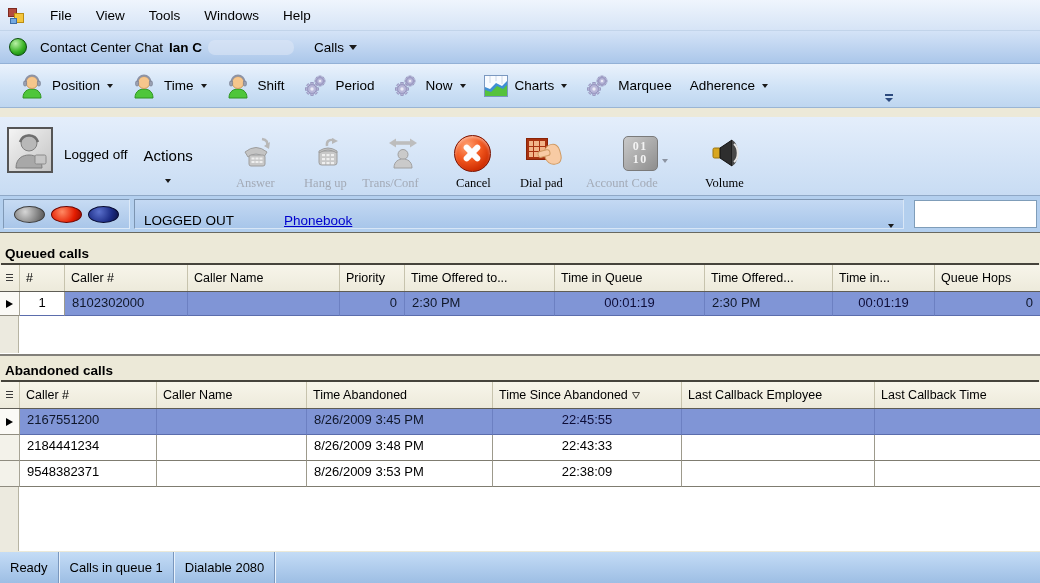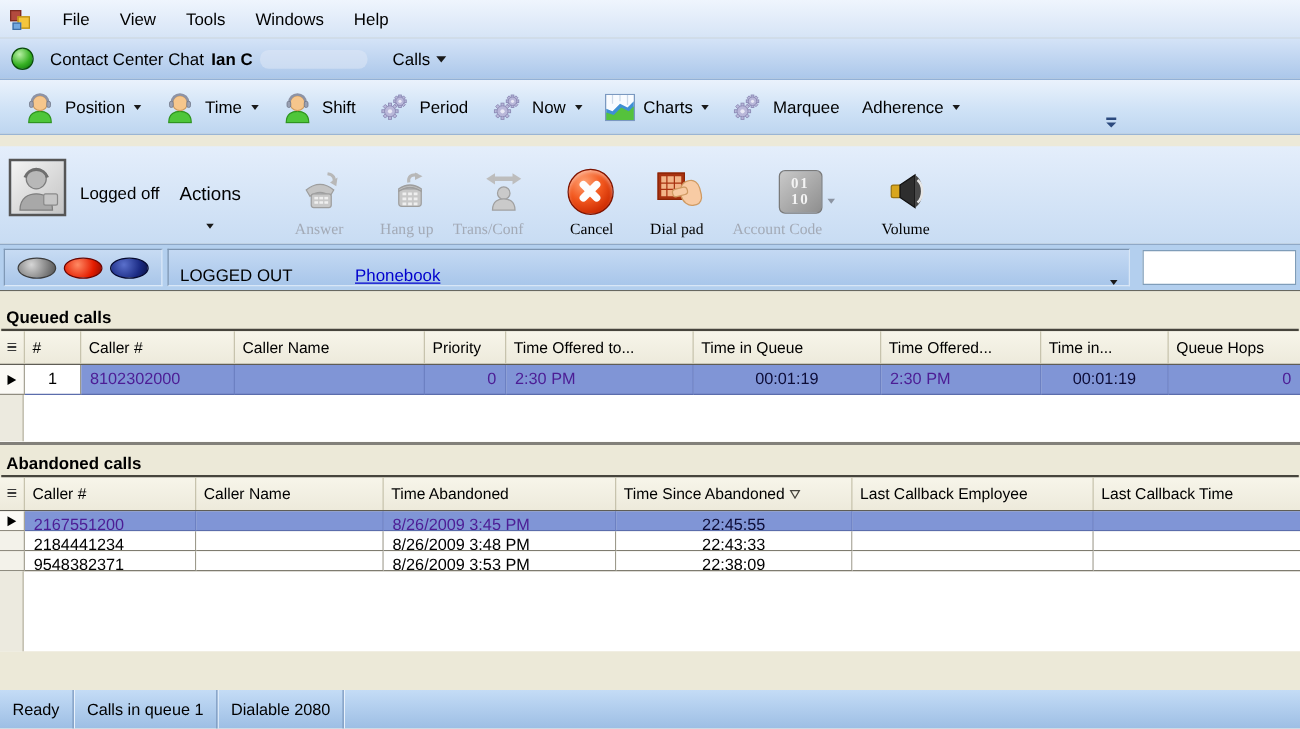--- a/index.html
+++ b/index.html
@@ -124,45 +124,45 @@
     flex:1; height:30px; margin-right:10px;
     background:linear-gradient(#c4d9f3,#a8c6ea);
     border:1px solid; border-color:#7c94b0 #d8e6f6 #d8e6f6 #7c94b0;
     display:flex; align-items:flex-end; padding:0 9px;
   }
   .logged-text { font-size:13.5px; }
   .phonebook { margin-left:50px; color:#0000cd; text-decoration:underline; font-size:13.5px; cursor:pointer; }
   .loggedbox .caret { margin-left:auto; }
   .statusinput { width:123px; height:28px; background:#fff; border:1px solid #7f9db9; }
   
-  .main { position:absolute; top:233px; left:0; right:0; height:319px; background:#ece9d8; }
+  .main { position:absolute; top:233px; left:0; right:0; height:319px; background:#ece9d8;border-radius:31px; }
   .sec-title {
     margin:0 1px; padding:2px 4px 2px; font-weight:bold; font-size:13.5px;
     border-bottom:2px solid #46443c;
   }
   .sec-title.first { margin-top:11px; }
   .sec-title.second { margin-top:3px; }
   .hrow { display:flex; background:linear-gradient(#f7f5ea,#edeadb); border-bottom:1px solid #5f5d55; height:27px; }
   .hc {
     height:100%; line-height:26px; padding:0 6px; font-size:12.5px;
     border-right:1px solid #c7c3ad; white-space:nowrap; overflow:hidden;
     display:flex; align-items:center; gap:3px;
   }
   .selhdr { display:flex; align-items:center; justify-content:center; border-right:1px solid #c7c3ad; }
   .rowsmark { width:7px; height:9px;
     background:repeating-linear-gradient(#3a3a3a 0 1px, transparent 1px 3px); }
   .drow { display:flex; }
   .drow.q { height:24px; }
-  .drow.a { height:16px; }
+  .drow.a { height:26px; }
   .dc {
     height:100%; line-height:22px; padding:0 7px; font-size:13px;
     white-space:nowrap; overflow:hidden; background:#fff; color:#000;
     border-right:1px solid #9d9a8c; border-bottom:1px solid #7f7c70;
   }
-  .drow.sel .dc { background:#8095d6; border-right-color:#6c80c2; border-bottom-color:#5b6dac; color:#4c1d95; }
+  .drow.sel .dc { background:#8095d6; border-right-color:#6c80c2; border-bottom-color:#5b6dac; color:#0f172a; }
   .drow.sel .dc.dark { color:#0d0d38; }
   .drow.sel .dc.numcell { background:#fff; color:#000; border-right-color:#9d9a8c; }
   .al { text-align:left; } .ac { text-align:center; } .ar { text-align:right; }
   .selcell {
     width:20px; height:100%; background:#f3f2ea;
     border-right:1px solid #a7a496; border-bottom:1px solid #8f8c80;
     display:flex; align-items:center; justify-content:center;
   }
   .drow.sel .selcell { background:#fbfaf6; }
   .rowmarker { width:0; height:0; border-top:4.5px solid transparent; border-bottom:4.5px solid transparent; border-left:7px solid #000; }

